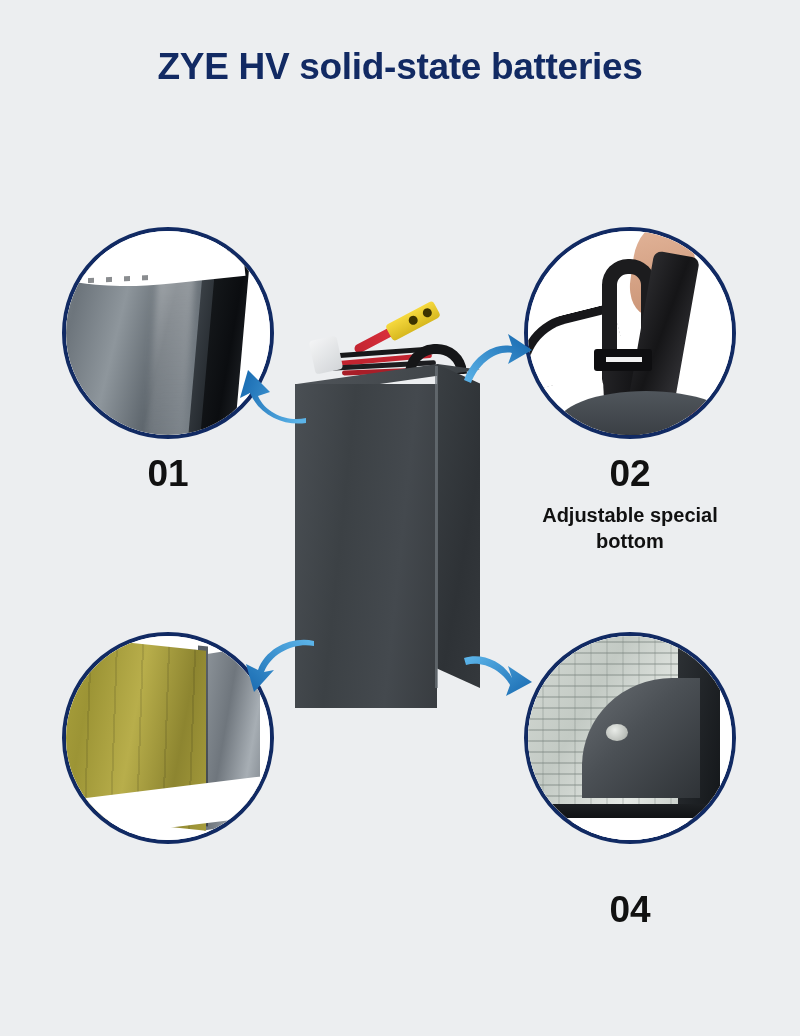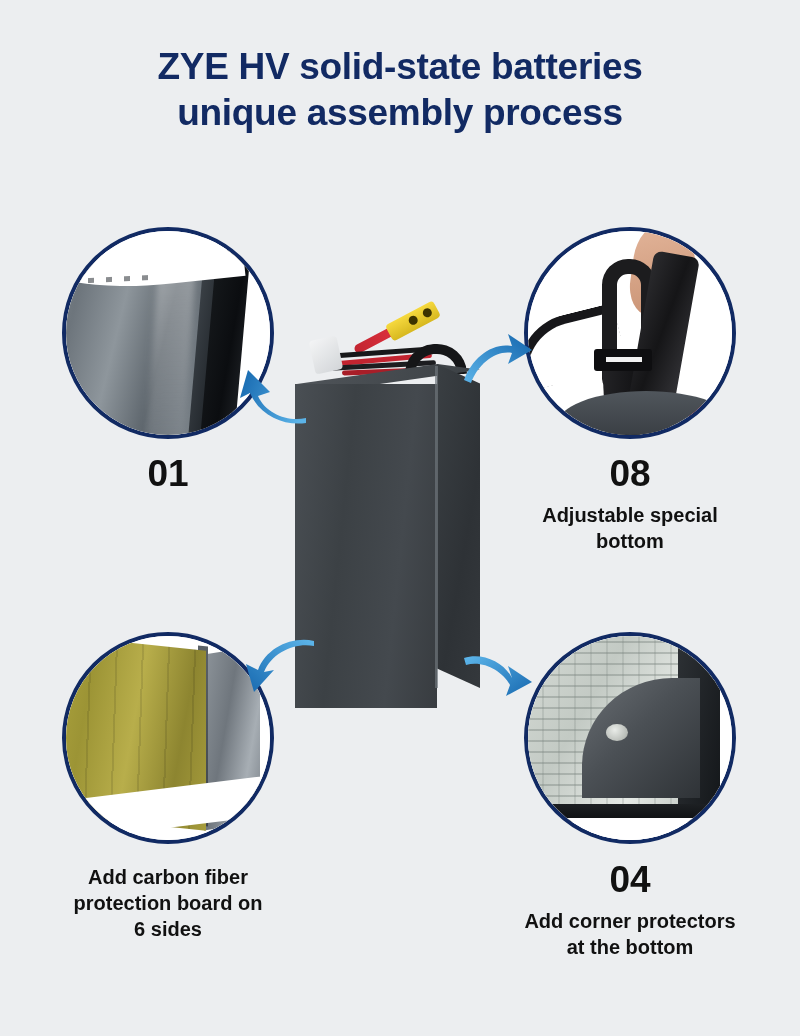--- a/index.html
+++ b/index.html
@@ -332,21 +332,21 @@
   #arrow-1 { left: 236px; top: 366px; }
   #arrow-2 { left: 462px; top: 330px; }
   #arrow-3 { left: 244px; top: 638px; }
   #arrow-4 { left: 462px; top: 648px; }
 
   
   .caption { position: absolute; width: 300px; text-align: center; }
   #caption-1 { left: 18px;  top: 452px; }
   #caption-2 { left: 480px; top: 452px; }
   #caption-3 { left: 18px;  top: 858px; }
-  #caption-4 { left: 480px; top: 858px; }
+  #caption-4 { left: 480px; top: 888px; }
 
   .caption-number {
     color: #111111;
     font-weight: bold;
     font-size: 37px;
     line-height: 44px;
   }
   .caption-text {
     color: #111111;
     font-weight: bold;
@@ -354,21 +354,20 @@
     line-height: 26px;
     margin-top: 6px;
     white-space: pre-line;
   }
 </style>
 </head>
 <body style="background: rgb(236, 238, 240);">
 
 <div class="title-block">
   <div class="title-line">ZYE HV solid-state batteries</div>
-  <div class="title-line">unique assembly process</div>
 </div>
 
 <div class="circle" id="circle-1">
   <div class="circle-inner film-wrap">
     <div class="film-sheet"></div>
     <div class="film-edge"></div>
     <div class="film-black"></div>
     <div class="film-curl"></div>
     <div class="film-ticks"></div>
   </div>
@@ -463,28 +462,23 @@
     </linearGradient>
   </defs>
   <path d="M2,10 C20,4 42,14 50,30 L46,18 L70,34 L44,48 L48,37 C40,22 20,12 4,17 Z" fill="url(#ag4)"></path>
 </svg>
 
 <div class="caption" id="caption-1">
   <div class="caption-number">01</div>
 </div>
 
 <div class="caption" id="caption-2">
-  <div class="caption-number">08</div>
+  <div class="caption-number">02</div>
   <div class="caption-text">Adjustable special
 bottom</div>
 </div>
 
 <div class="caption" id="caption-3">
-  <div class="caption-text">Add carbon fiber
-protection board on
-6 sides</div>
 </div>
 
 <div class="caption" id="caption-4">
   <div class="caption-number">04</div>
-  <div class="caption-text">Add corner protectors
-at the bottom</div>
 </div>
 
 </body></html>

